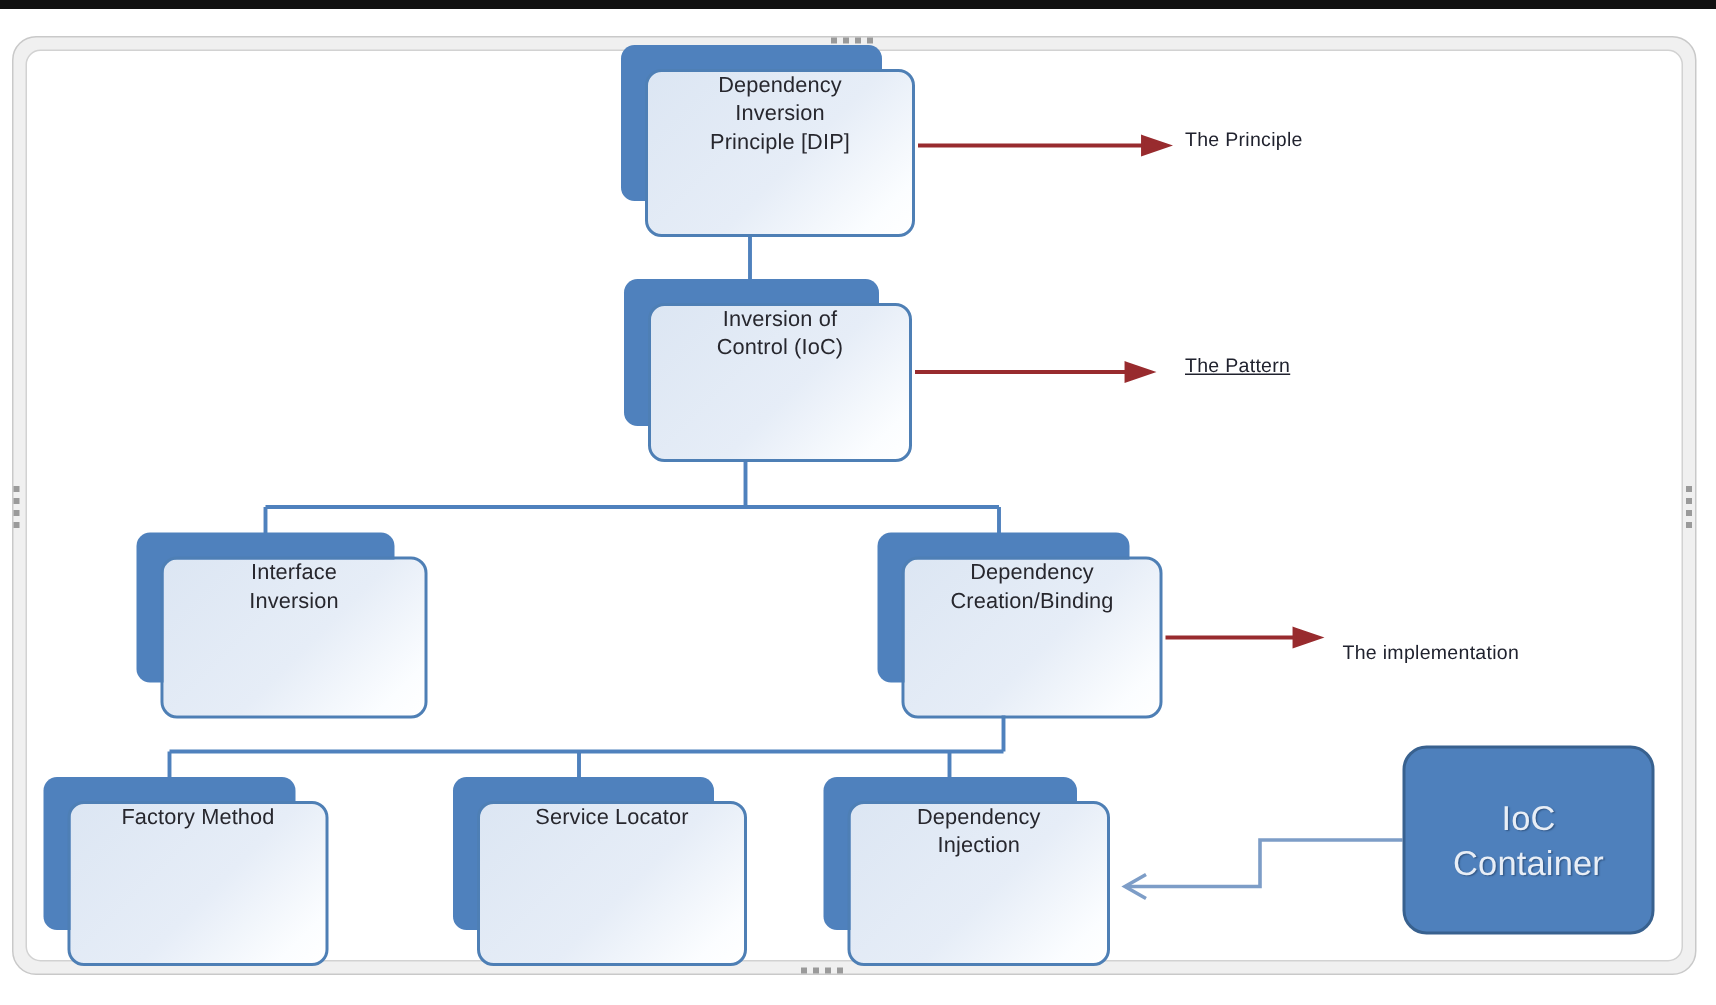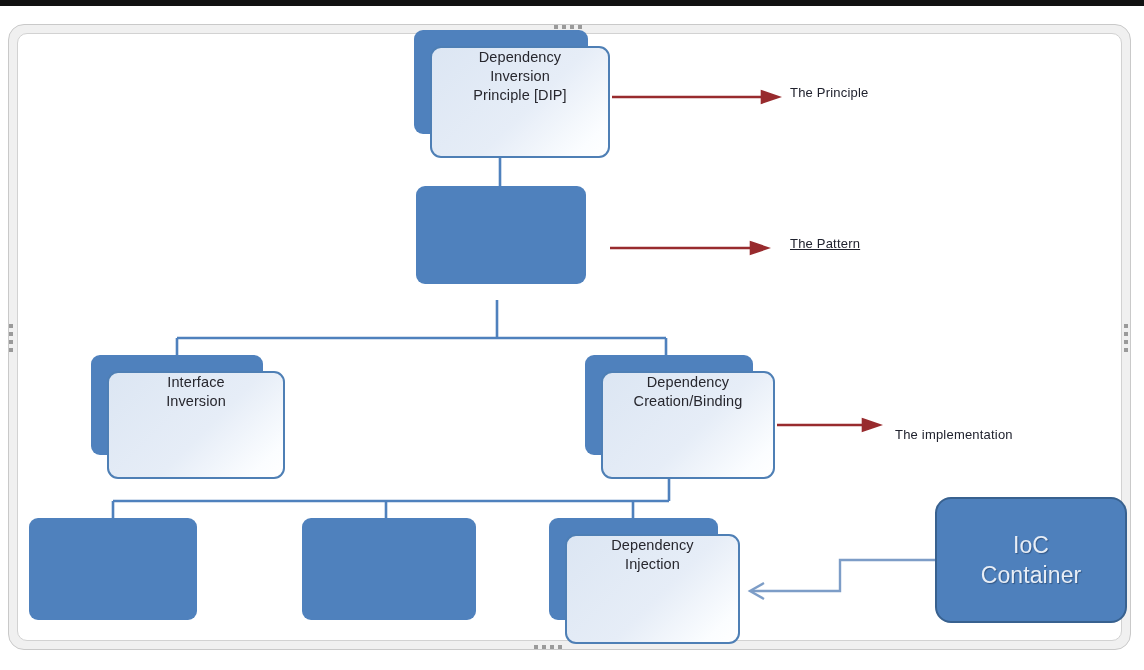--- a/index.html
+++ b/index.html
@@ -121,54 +121,64 @@
   <div class="nshadow"></div>
   <div class="nbox">
       <span class="nlabel">Dependency
 Inversion
 Principle [DIP]</span>
     </div>
 </div>
 
 <div class="node" style="left:416px;top:186px;width:192px;height:122px">
   <div class="nshadow"></div>
+  <div class="nbox">
+      <span class="nlabel">Inversion of
+Control (IoC)</span>
+    </div>
 </div>
 
 <div class="node" style="left:91px;top:355px;width:194px;height:124px">
   <div class="nshadow"></div>
   <div class="nbox">
       <span class="nlabel">Interface
 Inversion</span>
     </div>
 </div>
 
 <div class="node" style="left:585px;top:355px;width:190px;height:124px">
   <div class="nshadow"></div>
   <div class="nbox">
       <span class="nlabel">Dependency
 Creation/Binding</span>
     </div>
 </div>
 
 <div class="node" style="left:29px;top:518px;width:190px;height:126px">
   <div class="nshadow"></div>
+  <div class="nbox">
+      <span class="nlabel">Factory Method</span>
+    </div>
 </div>
 
 <div class="node" style="left:302px;top:518px;width:196px;height:126px">
   <div class="nshadow"></div>
+  <div class="nbox">
+      <span class="nlabel">Service Locator</span>
+    </div>
 </div>
 
 <div class="node" style="left:549px;top:518px;width:191px;height:126px">
   <div class="nshadow"></div>
   <div class="nbox">
       <span class="nlabel">Dependency
 Injection</span>
     </div>
 </div>
 
-<div class="solid-node" style="left:935px;top:497px;width:192px;height:126px">
+<div class="solid-node" style="left:935px;top:497px;width:168px;height:126px">
   <span class="nlabel">IoC
 Container</span>
 </div>
 
 <div class="annot" style="left:790px;top:85px;">The Principle</div>
 <div class="annot" style="left:790px;top:236px;text-decoration:underline;">The Pattern</div>
 <div class="annot" style="left:895px;top:427px;">The implementation</div>
 
 </body></html>

